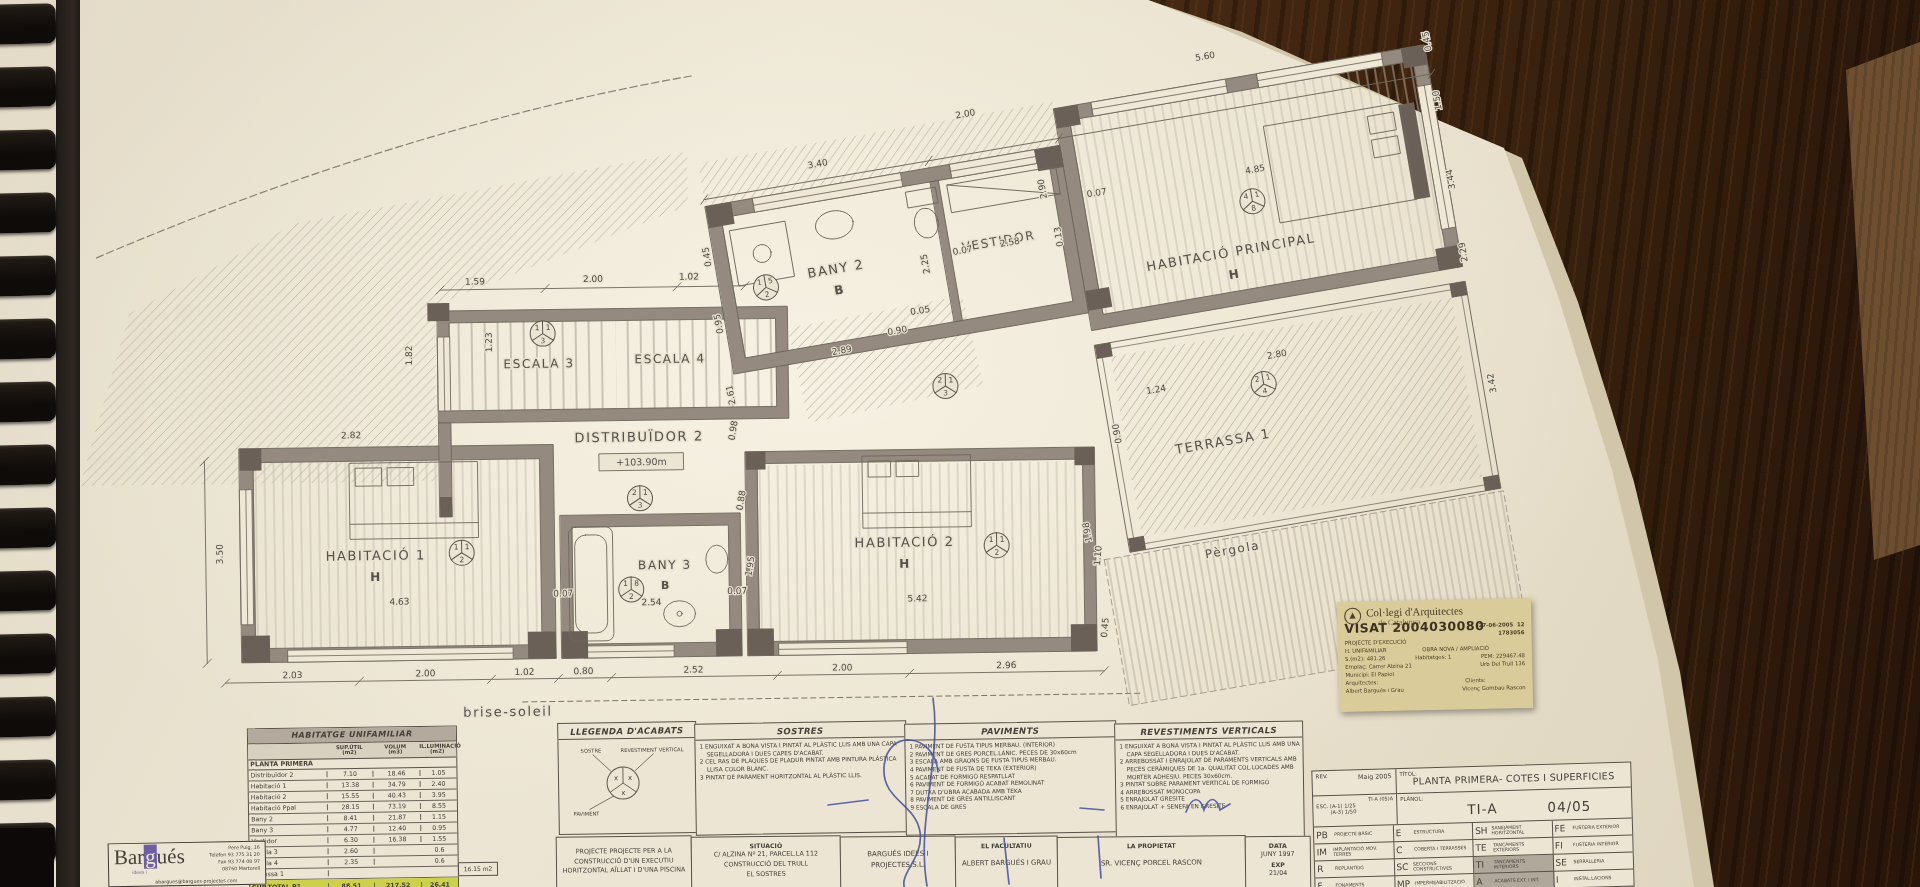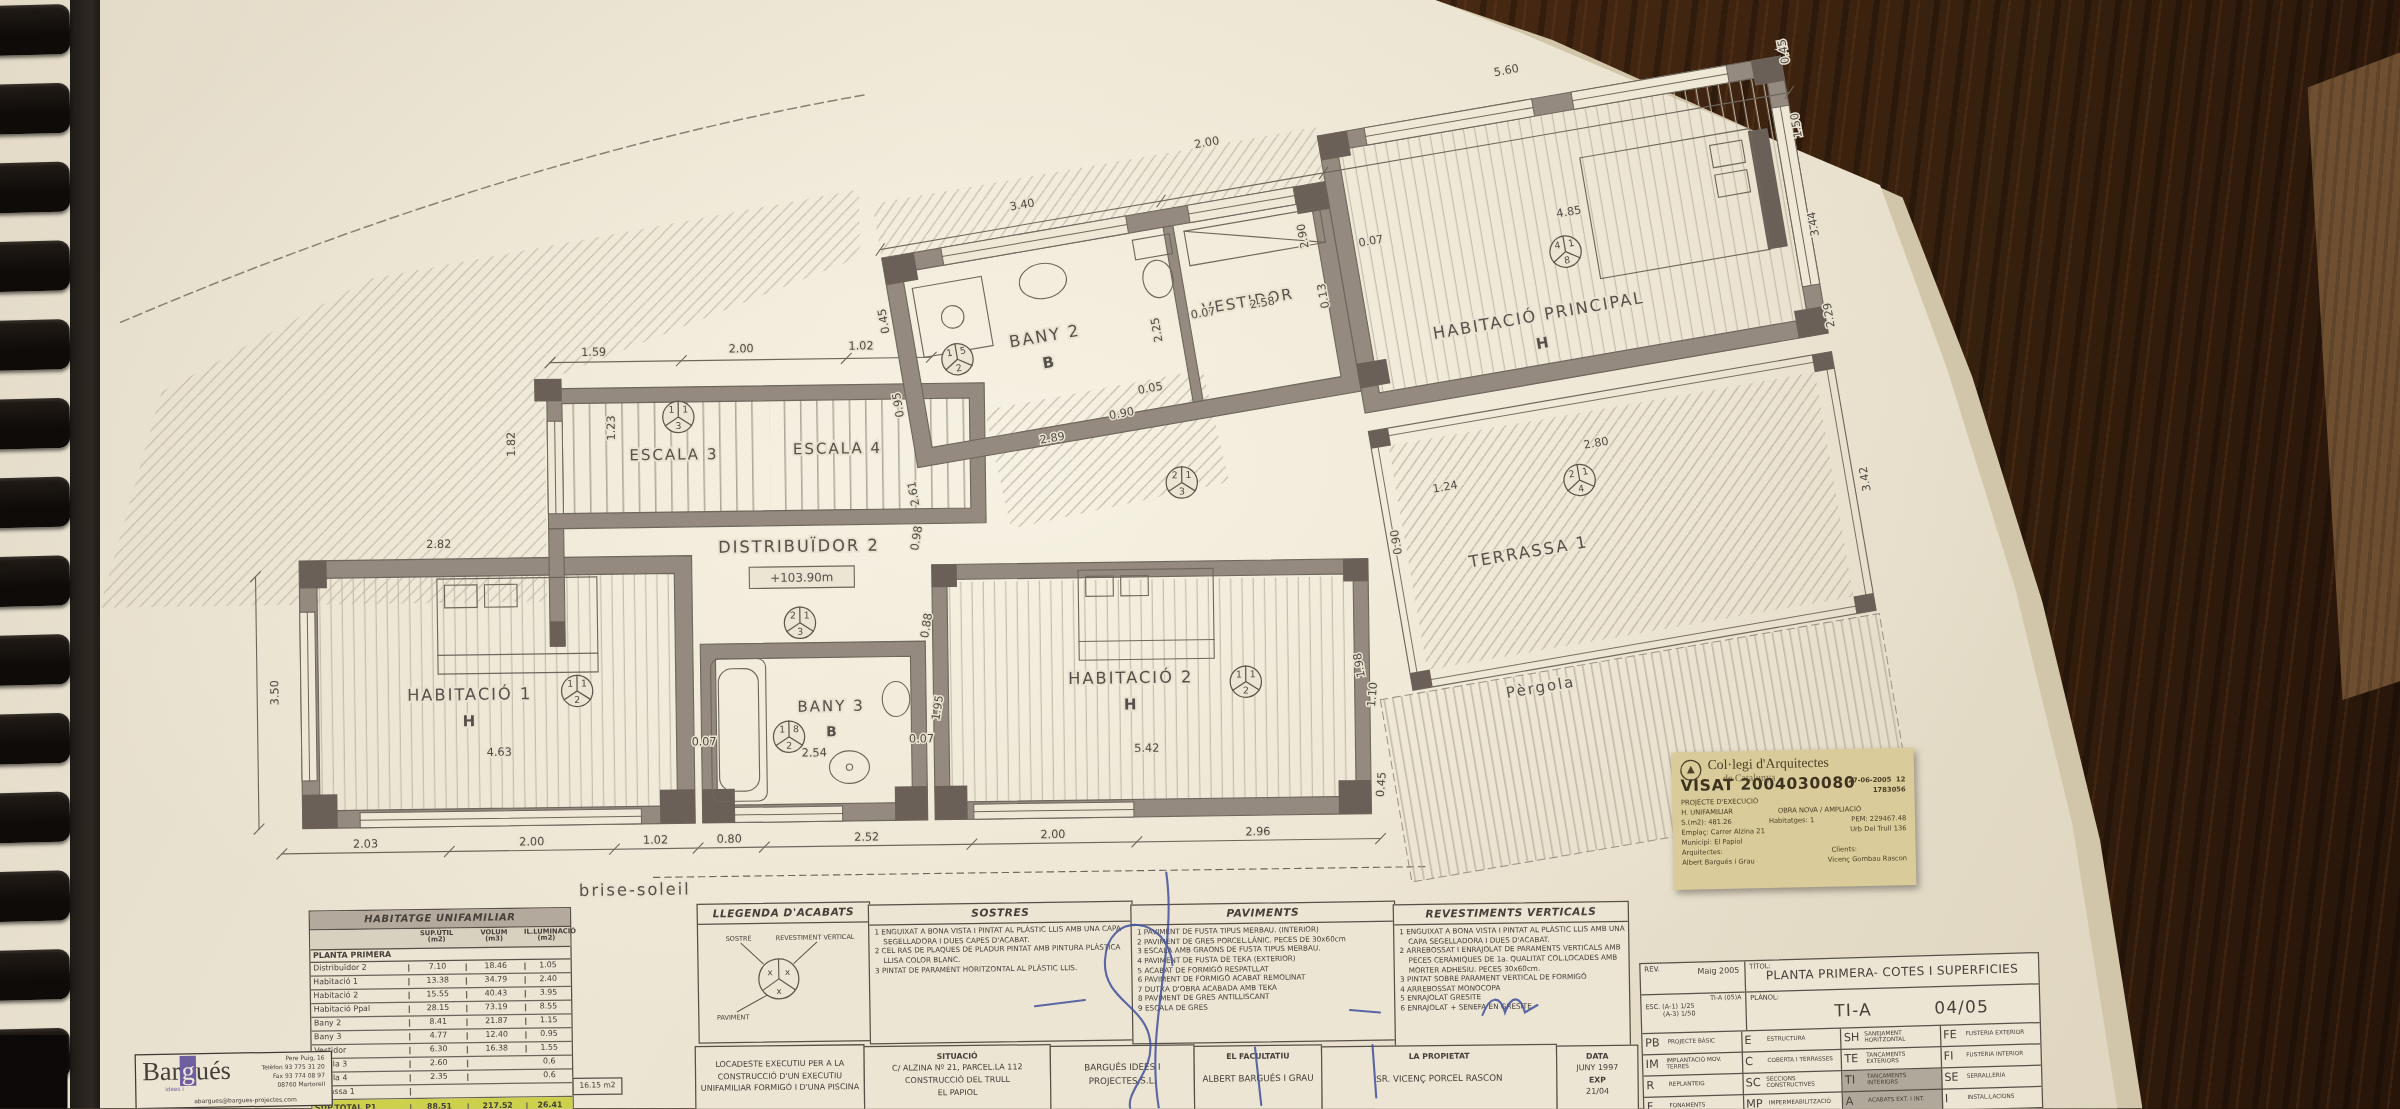--- a/index.html
+++ b/index.html
@@ -529,31 +529,31 @@
         <div>2 ARREBOSSAT I ENRAJOLAT DE PARAMENTS VERTICALS AMB PECES CERÀMIQUES DE 1a. QUALITAT COL.LOCADES AMB MORTER ADHESIU. PECES 30x60cm.</div>
         <div>3 PINTAT SOBRE PARAMENT VERTICAL DE FORMIGÓ</div>
         <div>4 ARREBOSSAT MONOCOPA</div>
         <div>5 ENRAJOLAT GRESITE</div>
         <div>6 ENRAJOLAT + SENEFA EN GRESITE</div>
       </div>
   </div>
 
   <div class="ts" style="left:556px;width:136px;">
     <div id="project-lines" style="margin-top:6px">
-        <div>LOCADES­TE EXECUTIU PER A LA</div>
+        <div>PROJEC­TE PROJECTE PER A LA</div>
         <div>CONSTRUCCIÓ D'UN EXECUTIU</div>
-        <div>UNIFAMILIAR FORMIGÓ I D'UNA PISCINA</div>
+        <div>HORITZONTAL AÏLLAT I D'UNA PISCINA</div>
       </div>
   </div>
   <div class="ts" style="left:691px;width:150px;">
     <b class="small">SITUACIÓ</b>
     <div id="situacio-lines">
         <div>C/ ALZINA Nº 21, PARCEL.LA 112</div>
         <div>CONSTRUCCIÓ DEL TRULL</div>
-        <div>EL PAPIOL</div>
+        <div>EL SOSTRES</div>
       </div>
   </div>
   <div class="ts" style="left:840px;width:116px;">
     <span class="big">BARGUÉS IDEES I PROJECTES,S.L.</span>
   </div>
   <div class="ts" style="left:955px;width:103px;">
     <b class="small">EL FACULTATIU</b>
     <span class="big">ALBERT BARGUÉS I GRAU</span>
   </div>
   <div class="ts" style="left:1057px;width:189px;">

